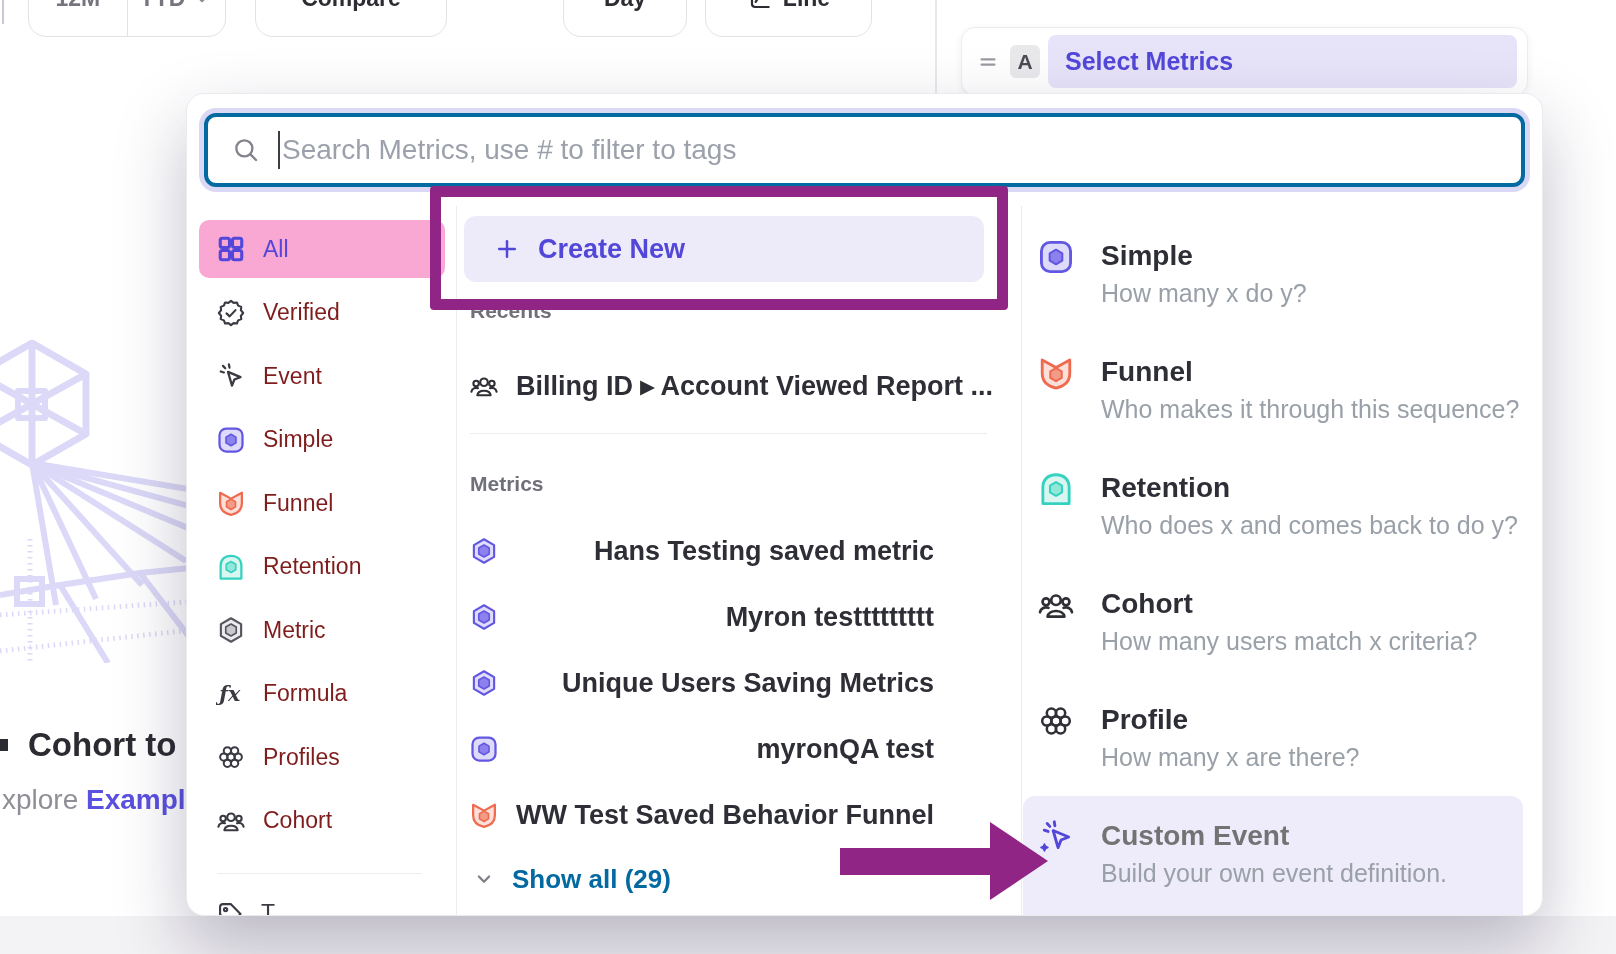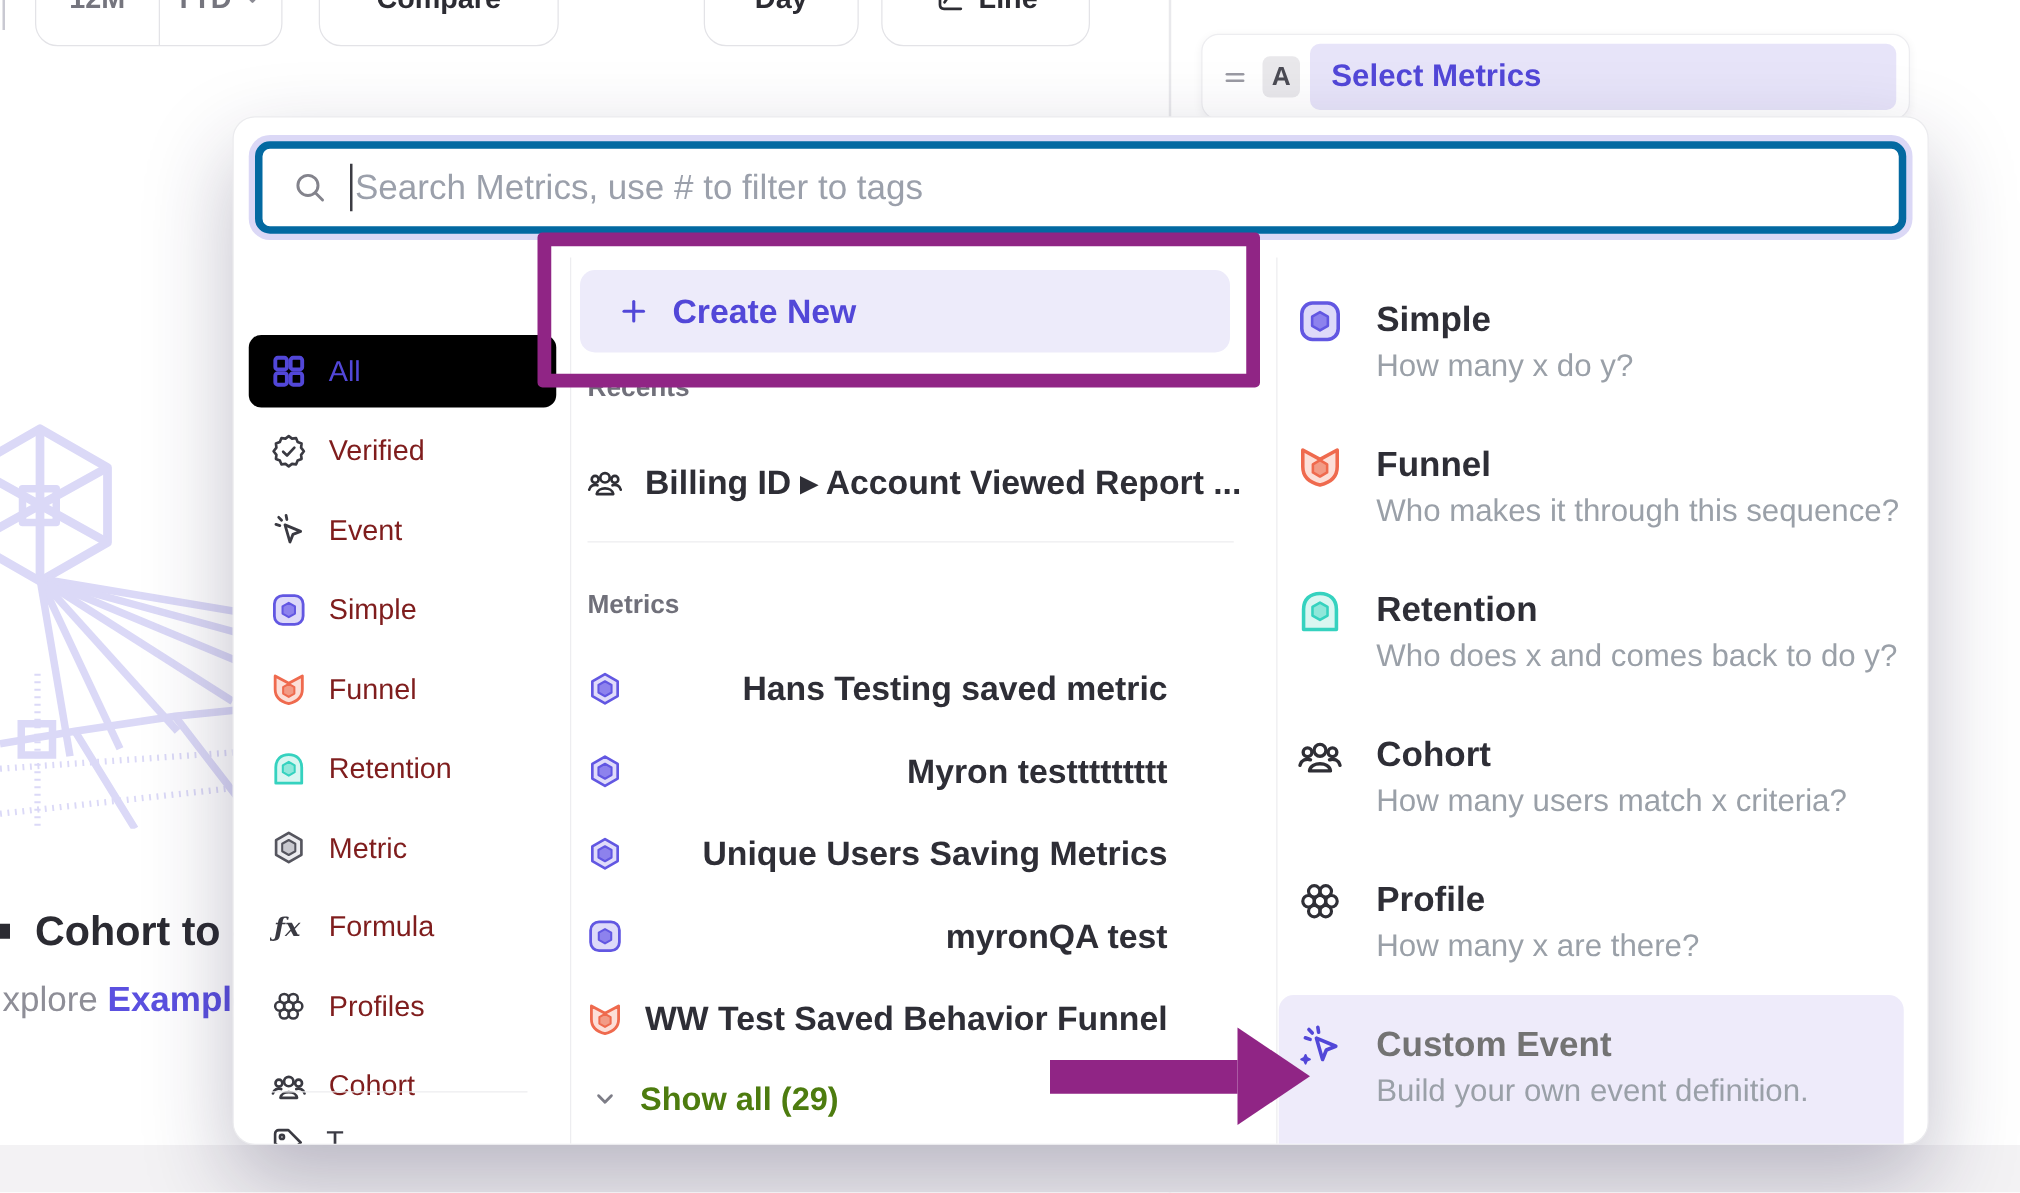--- a/index.html
+++ b/index.html
@@ -32,35 +32,35 @@
   .btn-line .ic { width:26px; height:26px; color:#2c2c33; }
 
   
   .metric-card { position:absolute; left:961px; top:27px; width:567px; height:69px; background:#fff; border:1px solid #ededf0; border-radius:14px; box-shadow:0 2px 8px rgba(30,30,50,.06); display:flex; align-items:center; padding:0 10px; z-index:2; }
   .metric-card .drag { width:24px; height:24px; color:#9a9aa3; margin:0 4px; cursor:grab; }
   .badge { width:30px; height:33px; border-radius:6px; background:#e9e8eb; color:#4b4b54; font-size:21px; font-weight:700; display:flex; align-items:center; justify-content:center; margin:0 8px 0 6px; }
   .metric-field { flex:1; height:53px; border-radius:8px; background:#e7e4f9; color:#5247d8; font-size:25px; font-weight:600; display:flex; align-items:center; padding-left:17px; cursor:pointer; }
 
   
   .modal { position:absolute; left:186px; top:93px; width:1357px; height:823px; background:#fff; border:1px solid #ebebee; border-radius:18px; box-shadow:0 30px 70px rgba(35,30,70,.28); z-index:10; overflow:hidden; }
-  .search { position:absolute; left:17px; right:17px; top:19px; height:74px; border:6px solid #0369a1; border-radius:12px; background:#fff; box-shadow:0 0 0 5px #dbd8f6; display:flex; align-items:center; padding:0 20px 0 24px; }
+  .search { position:absolute; left:17px; right:17px; top:19px; height:74px; border:4px solid #0369a1; border-radius:12px; background:#fff; box-shadow:0 0 0 5px #dbd8f6; display:flex; align-items:center; padding:0 20px 0 24px; }
   .search .ic { width:28px; height:28px; color:#83838c; }
   .caret { width:2px; height:38px; background:#3c3c43; margin-left:18px; }
   .search-input { flex:1; border:none; outline:none; background:transparent; font-family:inherit; font-size:28px; color:#32323a; margin-left:2px; }
   .search-input::placeholder { color:#9ba0ab; }
 
   .vdiv { position:absolute; top:112px; bottom:0; width:1px; background:#ededf0; }
   .vdiv1 { left:269px; } .vdiv2 { left:834px; }
 
   
   .cats { position:absolute; left:12px; top:126px; width:246px; }
   .cat { height:58px; margin-bottom:5.5px; border-radius:10px; display:flex; align-items:center; gap:17px; padding-left:17px; cursor:pointer; }
   .cat .ic { width:30px; height:30px; color:#3a3a42; }
   .cat .lbl { font-size:23px; font-weight:500; color:#7f1d1d; }
-  .cat.selected { background:#000000;margin-top:48px; }
+  .cat.selected { background:#f9a8d4; }
   .cat.selected .ic { color:#5247d8; }
   .cat.selected .lbl { color:#5247d8; }
   .side-divider { position:absolute; left:30px; top:779px; width:205px; height:1px; background:#ededf0; }
   .partial-row { position:absolute; left:29px; top:806px; display:flex; gap:17px; align-items:flex-start; cursor:pointer; }
   .partial-row .ic { width:28px; height:28px; color:#3a3a42; }
   .partial-row .lbl { font-size:23px; font-weight:500; color:#3c3c45; }
 
   
   .create-new { position:absolute; left:277px; top:122px; width:520px; height:66px; border:none; border-radius:12px; background:#edebfa; display:flex; align-items:center; gap:18px; padding-left:30px; font-family:inherit; font-size:27px; font-weight:600; color:#5247d8; cursor:pointer; }
   .create-new .ic { width:26px; height:26px; color:#5247d8; }
@@ -70,21 +70,21 @@
   .row { display:flex; align-items:center; gap:17px; height:42px; cursor:pointer; }
   .row .ic { width:30px; height:30px; }
   .row .ic.dark { color:#2f2f36; }
   .row .lbl { font-size:27px; font-weight:600; color:#2e2e36; white-space:nowrap; }
   .recent-row { position:absolute; left:282px; top:271px; }
   .hdiv { position:absolute; left:283px; top:339px; width:517px; height:1px; background:#ededf0; }
   .rows { position:absolute; left:282px; top:436px; }
   .rows .row { margin-bottom:24px;justify-content:space-between; }
   .show-all { position:absolute; left:284px; top:765px; height:40px; display:flex; align-items:center; gap:15px; cursor:pointer; }
   .show-all .ic { width:26px; height:26px; color:#7d7d87; }
-  .show-all span.t { font-size:26px; font-weight:600; color:#4d7c0f; }
+  .show-all span.t { font-size:26px; font-weight:600; color:#0369a1; }
 
   
   .types { position:absolute; left:836px; top:145px; width:500px; }
   .type { height:116px; display:flex; gap:26px; padding-left:14px; align-items:flex-start; cursor:pointer; }
   .type .ic { width:38px; height:38px; color:#2f2f36; margin-top:-1px; }
   .t-title { font-size:28px; font-weight:600; color:#2e2e36; line-height:34px; }
   .t-desc { font-size:25px; color:#9aa0a8; line-height:31px; margin-top:5px; }
   .type.highlighted { background:#eeebfa; border-radius:12px; margin-top:-23px; padding-top:23px; height:141px; }
   .type.highlighted .t-title { color:#737373; }
   .type.highlighted .ic { color:#5247d8; }

